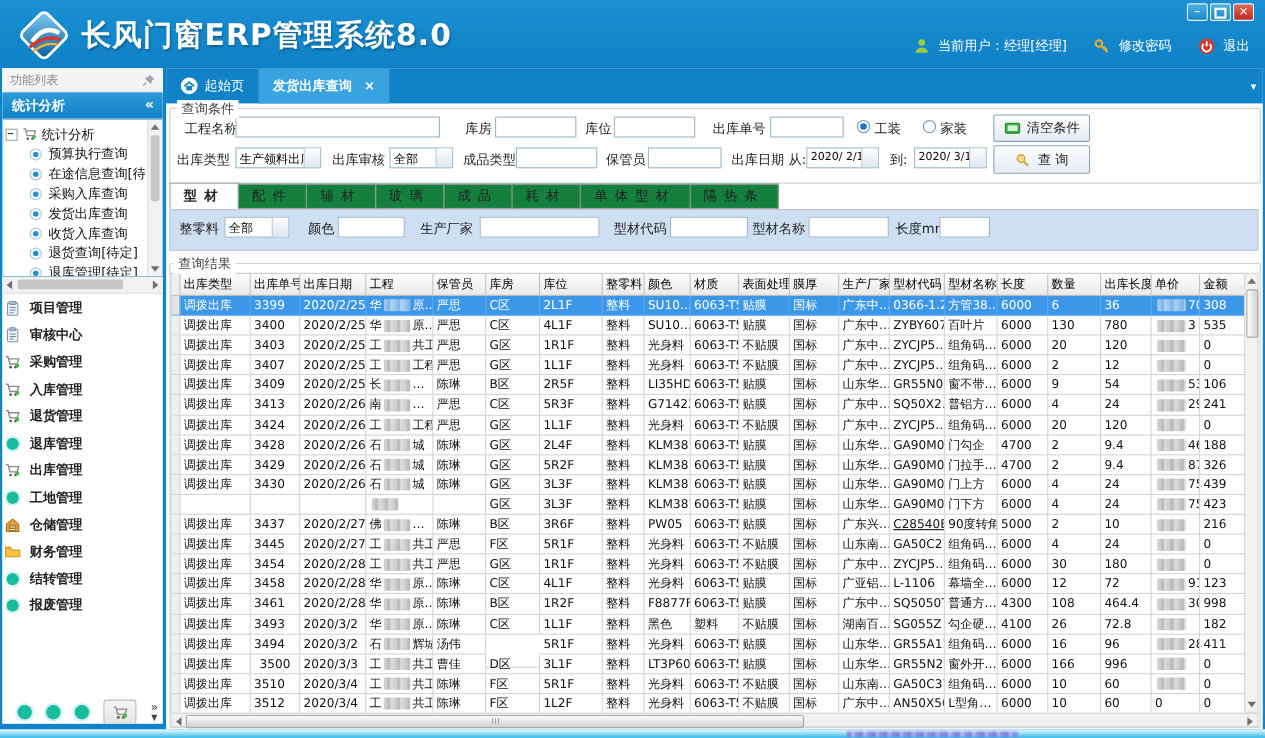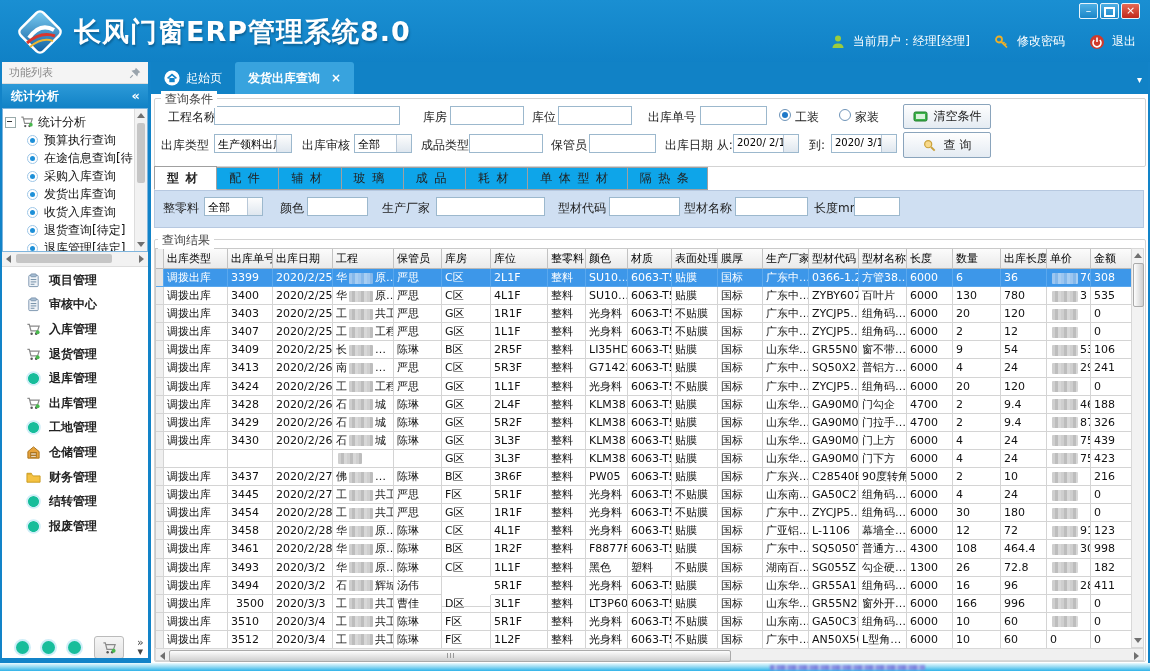--- a/index.html
+++ b/index.html
@@ -32,21 +32,21 @@
   .tree-dot:after{content:"";position:absolute;left:2px;top:2px;width:5px;height:5px;border-radius:50%;background:#1e90d8;}
   .tree-vscroll{position:absolute;right:0;top:0;width:12px;height:142px;background:#f2f2f2;border-left:1px solid #ddd;}
   .tree-hscroll{position:absolute;left:0;top:190px;width:146px;height:14px;background:#f2f2f2;border-bottom:1px solid #ddd;}
   .sb-thumb{position:absolute;background:#c6c6c6;border-radius:2px;}
   .arr{position:absolute;width:0;height:0;}
   .arr.up{border-left:4px solid transparent;border-right:4px solid transparent;border-bottom:5px solid #707070;}
   .arr.down{border-left:4px solid transparent;border-right:4px solid transparent;border-top:5px solid #707070;}
   .arr.left{border-top:4px solid transparent;border-bottom:4px solid transparent;border-right:5px solid #707070;}
   .arr.right{border-top:4px solid transparent;border-bottom:4px solid transparent;border-left:5px solid #707070;}
   .menu-list{position:absolute;left:0;top:206px;width:146px;}
-  .menu-item{height:24.6px;display:flex;align-items:center;gap:8px;padding-left:24px;font-size:12px;font-weight:bold;color:#222;cursor:pointer;white-space:nowrap;}
+  .menu-item{height:24.6px;display:flex;align-items:center;gap:8px;padding-left:2px;font-size:12px;font-weight:bold;color:#222;cursor:pointer;white-space:nowrap;}
   .menu-item .mi{width:15px;height:15px;flex:none;}
   .menu-bottom{position:absolute;left:0;top:574px;width:146px;height:22px;display:flex;align-items:center;gap:13px;padding-left:14px;box-sizing:border-box;}
   .qcirc{width:13px;height:13px;border-radius:50%;background:#17bd9b;box-shadow:0 0 0 2px #cfeef8;cursor:pointer;}
   .qcart{width:28px;height:21px;border:1px solid #bbb;border-radius:3px;background:linear-gradient(#f6f6f6,#e3e3e3);display:flex;align-items:center;justify-content:center;cursor:pointer;}
   .overflow-gl{font-size:11px;color:#444;cursor:pointer;line-height:9px;text-align:center;}
   
   .main{position:absolute;left:151px;top:62px;width:997px;height:601px;background:#fff;}
   .tabbar{position:absolute;left:0;top:0;width:997px;height:32px;background:#1182c6;display:flex;align-items:stretch;}
   .tab{display:flex;align-items:center;gap:6px;padding:0 13px;color:#fff;font-size:12px;cursor:pointer;white-space:nowrap;}
   .tab.active{background:#38a3de;font-weight:bold;border-radius:3px 3px 0 0;}
@@ -61,21 +61,21 @@
   .combo{position:absolute;height:19px;border:1px solid #9cb8cd;background:#fff;box-sizing:border-box;font-size:11px;cursor:pointer;}
   .combo .cval{position:absolute;left:3px;top:2px;right:15px;overflow:hidden;white-space:nowrap;}
   .combo .cbtn{position:absolute;right:0;top:0;bottom:0;width:14px;background:linear-gradient(#fdfdfd,#dfe7ef);border-left:1px solid #b8c8d8;}
   .combo .cbtn .arr{left:3px;top:7px;border-left-width:3.5px;border-right-width:3.5px;border-top-width:4px;border-top-color:#335;}
   .radio{position:absolute;width:12px;height:12px;border-radius:50%;border:1px solid #6f94b8;background:#fff;box-sizing:border-box;cursor:pointer;}
   .radio.on:after{content:"";position:absolute;left:2px;top:2px;width:6px;height:6px;border-radius:50%;background:#1e78c8;}
   .xbtn{position:absolute;border:1px solid #8aa4bc;border-radius:2px;background:linear-gradient(#fefefe,#e4ebf2);font-size:12px;color:#222;display:flex;align-items:center;justify-content:center;gap:6px;cursor:pointer;}
   .xbtn .bic{width:15px;height:13px;}
   
   .subtabs{position:absolute;left:3px;top:106px;display:flex;align-items:flex-end;height:22px;}
-  .subtab{height:21px;line-height:21px;padding:0 12px;border:1px solid #a0a0a0;border-left-width:0;background:#0ea5e9;font-size:12px;letter-spacing:.55em;color:#222;cursor:pointer;white-space:nowrap;}
+  .subtab{height:21px;line-height:21px;padding:0 12px;border:1px solid #a0a0a0;border-left-width:0;background:#15803d;font-size:12px;letter-spacing:.55em;color:#222;cursor:pointer;white-space:nowrap;}
   .subtab:first-child{border-left-width:1px;}
   .subtab.active{background:#fff;height:22px;line-height:22px;font-weight:bold;border-bottom-color:#fff;}
   .filterband{position:absolute;left:3px;top:128px;width:990px;height:38px;background:#cfdff2;border:1px solid #b6c8e0;box-sizing:border-box;}
   
   .grid{position:absolute;left:4px;top:186px;width:976px;height:400px;overflow:hidden;border-left:1px solid #c9c9c9;border-top:1px solid #c9c9c9;box-sizing:border-box;}
   .grow{display:flex;height:18.1px;box-sizing:border-box;background:#fff;}
   .grow.head{height:20px;background:linear-gradient(#fcfcfc,#e9e9e9);}
   .gcell{flex:none;box-sizing:border-box;border-right:1px solid #d4d4d4;border-bottom:1px solid #d4d4d4;font-size:11px;line-height:17px;padding:0 3px;overflow:hidden;white-space:nowrap;color:#111;}
   .grow.head .gcell{border-right:1px solid #c2c2c2;border-bottom:1px solid #b9b9b9;line-height:19px;color:#000;cursor:pointer;}
   .gcell.ind{width:8px;padding:0;background:#efefef;}
@@ -242,20 +242,31 @@
         </div>
         <div class="menu-item">
           <span class="mi">
             <svg viewBox="0 0 16 16" width="15" height="15">
               <path d="M1.5 2.5h2l1.8 7h7l1.7-5H4.3" fill="none" stroke="#8a8a8a" stroke-width="1.3"></path>
               <circle cx="6" cy="12.6" r="1.3" fill="#555"></circle>
               <circle cx="10.8" cy="12.6" r="1.3" fill="#555"></circle>
               <circle cx="12.4" cy="11" r="2.1" fill="#49b84d"></circle>
             </svg>
           </span>
+          <span>采购管理</span>
+        </div>
+        <div class="menu-item">
+          <span class="mi">
+            <svg viewBox="0 0 16 16" width="15" height="15">
+              <path d="M1.5 2.5h2l1.8 7h7l1.7-5H4.3" fill="none" stroke="#8a8a8a" stroke-width="1.3"></path>
+              <circle cx="6" cy="12.6" r="1.3" fill="#555"></circle>
+              <circle cx="10.8" cy="12.6" r="1.3" fill="#555"></circle>
+              <circle cx="12.4" cy="11" r="2.1" fill="#49b84d"></circle>
+            </svg>
+          </span>
           <span>入库管理</span>
         </div>
         <div class="menu-item">
           <span class="mi">
             <svg viewBox="0 0 16 16" width="15" height="15">
               <path d="M1.5 2.5h2l1.8 7h7l1.7-5H4.3" fill="none" stroke="#8a8a8a" stroke-width="1.3"></path>
               <circle cx="6" cy="12.6" r="1.3" fill="#555"></circle>
               <circle cx="10.8" cy="12.6" r="1.3" fill="#555"></circle>
               <circle cx="12.4" cy="11" r="2.1" fill="#49b84d"></circle>
             </svg>
@@ -750,21 +761,21 @@
             <div class="gcell" style="width: 61px;">佛<span class="blurbox" style="width:24px"></span>…</div>
             <div class="gcell" style="width: 48px;">陈琳</div>
             <div class="gcell" style="width: 49px;">B区</div>
             <div class="gcell" style="width: 57px;">3R6F</div>
             <div class="gcell" style="width: 38px;">整料</div>
             <div class="gcell" style="width: 42px;">PW05</div>
             <div class="gcell" style="width: 44px;">6063-T5</div>
             <div class="gcell" style="width: 46px;">贴膜</div>
             <div class="gcell" style="width: 45px;">国标</div>
             <div class="gcell" style="width: 46px;">广东兴…</div>
-            <div class="gcell" style="width: 50px;">C28540B</div>
+            <div class="gcell" style="width: 50px; text-decoration: underline;">C28540B</div>
             <div class="gcell" style="width: 48px;">90度转角</div>
             <div class="gcell" style="width: 46px;">5000</div>
             <div class="gcell" style="width: 48px;">2</div>
             <div class="gcell" style="width: 46px;">10</div>
             <div class="gcell" style="width: 44px;"><span class="blurbox" style="width:26px"></span></div>
             <div class="gcell" style="width: 60px;">216</div>
           </div>
           <div class="grow">
             <div class="gcell ind"></div>
             <div class="gcell" style="width: 64px;">调拨出库</div>
@@ -867,21 +878,21 @@
             <div class="gcell" style="width: 49px;">C区</div>
             <div class="gcell" style="width: 57px;">1L1F</div>
             <div class="gcell" style="width: 38px;">整料</div>
             <div class="gcell" style="width: 42px;">黑色</div>
             <div class="gcell" style="width: 44px;">塑料</div>
             <div class="gcell" style="width: 46px;">不贴膜</div>
             <div class="gcell" style="width: 45px;">国标</div>
             <div class="gcell" style="width: 46px;">湖南百…</div>
             <div class="gcell" style="width: 50px;">SG055Z</div>
             <div class="gcell" style="width: 48px;">勾企硬…</div>
-            <div class="gcell" style="width: 46px;">1300</div>
+            <div class="gcell" style="width: 46px;">4100</div>
             <div class="gcell" style="width: 48px;">26</div>
             <div class="gcell" style="width: 46px;">72.8</div>
             <div class="gcell" style="width: 44px;"><span class="blurbox" style="width:26px"></span></div>
             <div class="gcell" style="width: 60px;">182</div>
           </div>
           <div class="grow">
             <div class="gcell ind"></div>
             <div class="gcell" style="width: 64px;">调拨出库</div>
             <div class="gcell" style="width: 45px;">3494</div>
             <div class="gcell" style="width: 60px;">2020/3/2</div>

